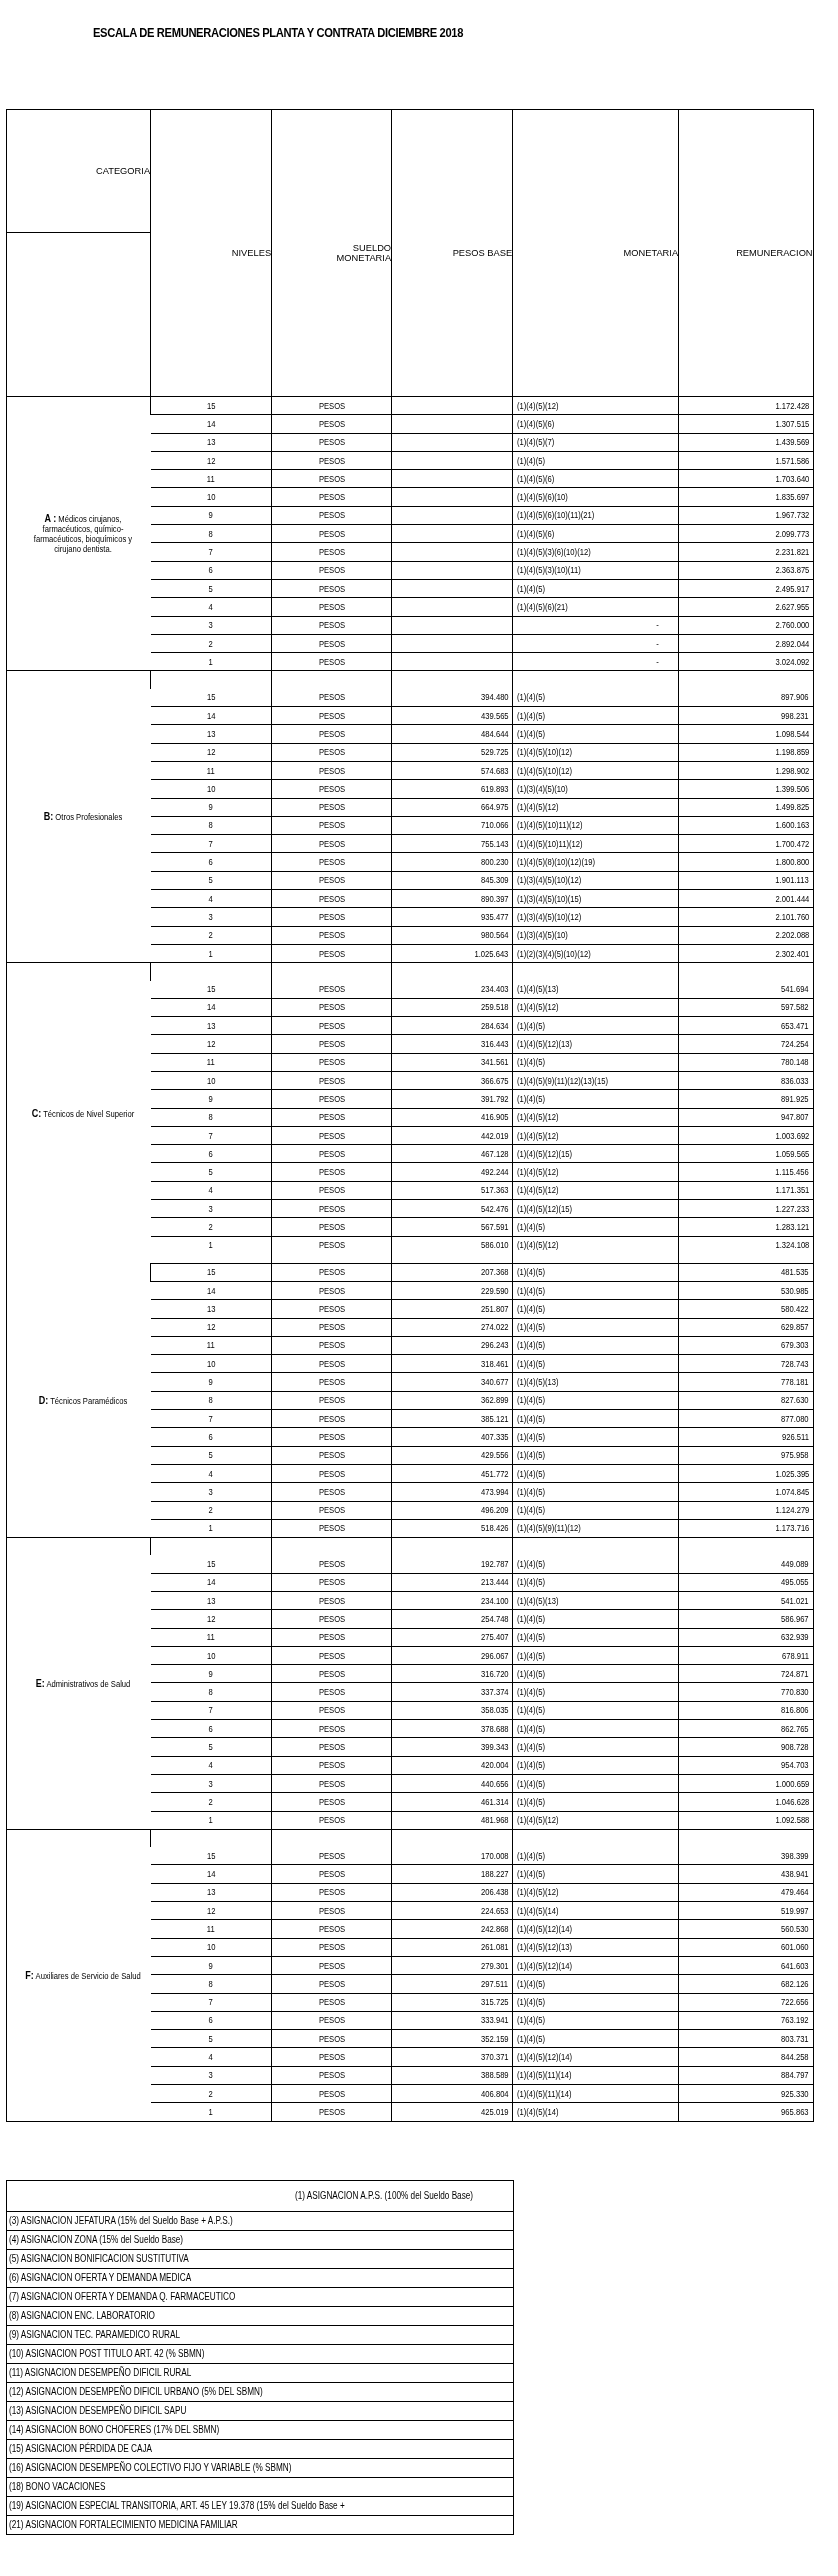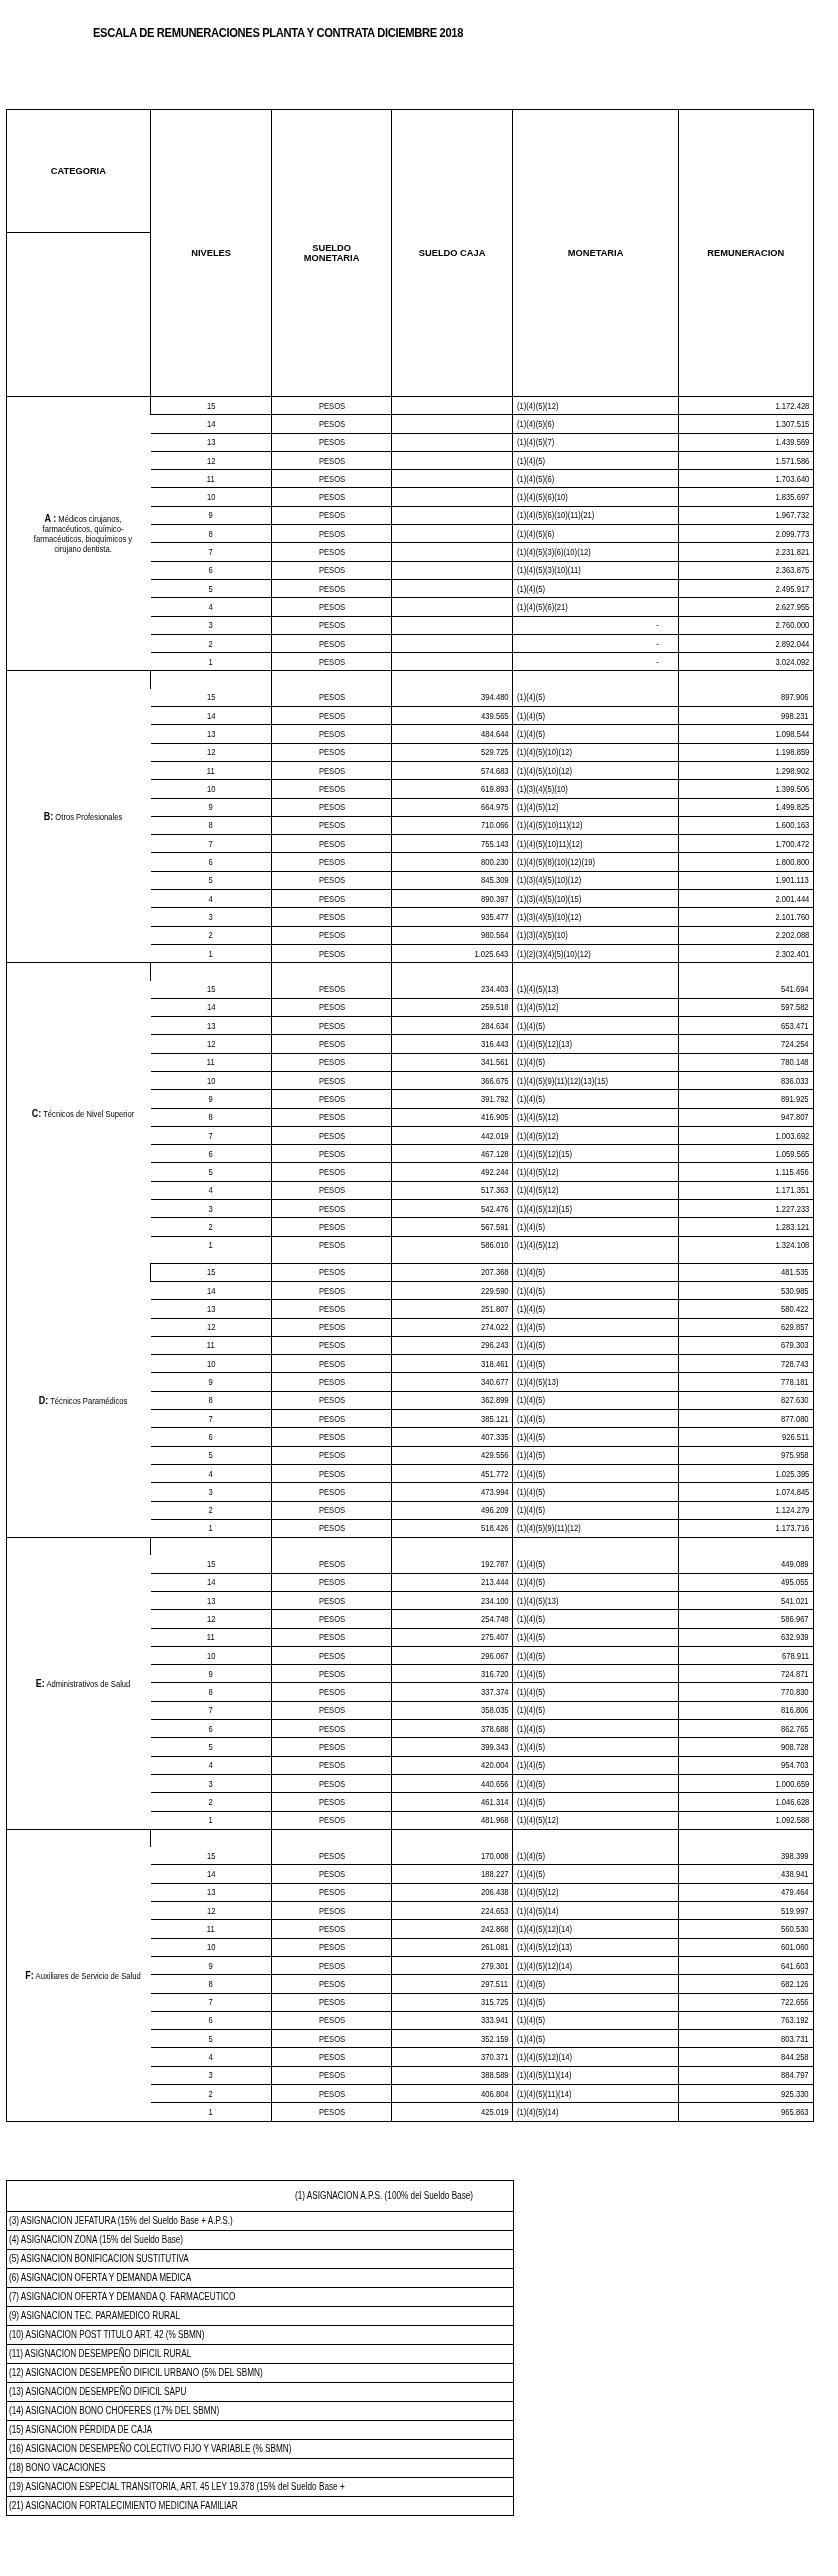--- a/index.html
+++ b/index.html
@@ -2,21 +2,21 @@
 <html style="font-size:10px"><head>
 <meta charset="utf-8">
 <style>
   html, body { margin: 0; padding: 0; background: #ffffff; }
   body { width: 839px; height: 2576px; position: relative; font-family: "Liberation Sans Narrow", "Liberation Sans", sans-serif; color: #000; }
   .title { position: absolute; left: 93px; top: 25px; font-family: "Liberation Sans", sans-serif; font-weight: bold; font-size: 13px; letter-spacing: -0.4px; transform: scaleX(0.86); transform-origin: left center; white-space: nowrap; }
   .sheet { position: absolute; left: 5.6px; top: 109px; width: 808px; border: 1.9px solid #000; box-sizing: border-box; }
   table.grid { border-collapse: collapse; width: 100%; table-layout: fixed; }
   table.grid td { border-left: 1.2px solid #000; padding: 0; font-size: 9.3px; height: 17.3px; vertical-align: middle; }
   table.grid td:first-child { border-left: none; }
-  .hdr td { font-family: "Liberation Sans", sans-serif; font-weight: bold; text-align: center; font-size: 10px; }
+  .hdr td { font-family: "Liberation Sans", sans-serif; font-weight: normal; text-align: right; font-size: 10px; }
   .row td.cell { border-top: 1.2px solid #000; }
   .narrow { display: inline-block; transform: scaleX(0.82); transform-origin: center; white-space: nowrap; }
   .c-niv, .c-uni { text-align: center; }
   .c-sue { text-align: right; padding-right: 3.7px !important; }
   .c-asg { text-align: left; padding-left: 3.7px !important; white-space: nowrap; }
   .c-asg .narrow, .c-asg .narrowL { transform-origin: left center; }
   .c-rem { text-align: right; padding-right: 3.7px !important; }
   .c-sue .narrow, .c-rem .narrow { transform-origin: right center; }
   .dash { text-align: right; padding-right: 18.6px !important; }
   .cat { vertical-align: middle !important; text-align: center; font-size: 9.3px; line-height: 10px; padding: 0 2.5px !important; }
@@ -41,21 +41,21 @@
         <col style="width:120px">
         <col style="width:121px">
         <col style="width:166px">
         <col>
     </colgroup>
     <tbody id="grid-body">
       <tr class="hdr">
         <td style="height:122px; border-bottom:1.2px solid #000;"><span>CATEGORIA</span></td>
         <td rowspan="2" style="height:286px;"><span>NIVELES</span></td>
         <td rowspan="2"><span style="display:inline-block;width:74px;">SUELDO MONETARIA</span></td>
-        <td rowspan="2"><span>SUELDO CAJA</span></td>
+        <td rowspan="2"><span>PESOS BASE</span></td>
         <td rowspan="2"><span>MONETARIA</span></td>
         <td rowspan="2"><span>REMUNERACION</span></td>
       </tr>
       <tr>
           <td style="height:162px;"></td>
         </tr>
     <tr class="row section-sep">
           <td class="cat" rowspan="15"><span class="narrow" style="white-space:normal;display:inline-block;width:148px;"><b>A :</b> <span>Médicos cirujanos, farmacéuticos, químico-farmacéuticos, bioquímicos y cirujano dentista.</span></span></td>
           <td class="c-niv cell"><span class="narrow">15</span></td>
           <td class="c-uni cell"><span class="narrow">PESOS</span></td>
@@ -730,20 +730,21 @@
   </table>
 </div>
 
 <div class="legend" id="legend">
     <div class="legend-item"><span>(1) ASIGNACION A.P.S.   (100% del Sueldo Base)</span></div>
     <div class="legend-item"><span>(3) ASIGNACION   JEFATURA  (15% del Sueldo Base + A.P.S.)</span></div>
     <div class="legend-item"><span>(4) ASIGNACION   ZONA  (15% del Sueldo Base)</span></div>
     <div class="legend-item"><span>(5) ASIGNACION   BONIFICACION SUSTITUTIVA</span></div>
     <div class="legend-item"><span>(6) ASIGNACION  OFERTA Y DEMANDA MEDICA</span></div>
     <div class="legend-item"><span>(7) ASIGNACION  OFERTA Y DEMANDA Q. FARMACEUTICO</span></div>
+    <div class="legend-item"><span>(8) ASIGNACION  ENC. LABORATORIO</span></div>
     <div class="legend-item"><span>(9) ASIGNACION  TEC. PARAMEDICO RURAL</span></div>
     <div class="legend-item"><span>(10) ASIGNACION POST TITULO ART. 42 (% SBMN)</span></div>
     <div class="legend-item"><span>(11) ASIGNACION  DESEMPEÑO DIFICIL RURAL</span></div>
     <div class="legend-item"><span>(12) ASIGNACION DESEMPEÑO DIFICIL URBANO (5% DEL SBMN)</span></div>
     <div class="legend-item"><span>(13) ASIGNACION  DESEMPEÑO DIFICIL SAPU</span></div>
     <div class="legend-item"><span>(14) ASIGNACION BONO CHOFERES (17% DEL SBMN)</span></div>
     <div class="legend-item"><span>(15) ASIGNACION  PÉRDIDA DE CAJA</span></div>
     <div class="legend-item"><span>(16) ASIGNACION  DESEMPEÑO COLECTIVO FIJO Y VARIABLE (% SBMN)</span></div>
     <div class="legend-item"><span>(18) BONO VACACIONES</span></div>
     <div class="legend-item"><span>(19) ASIGNACION ESPECIAL TRANSITORIA, ART. 45 LEY 19.378  (15% del Sueldo Base +</span></div>

